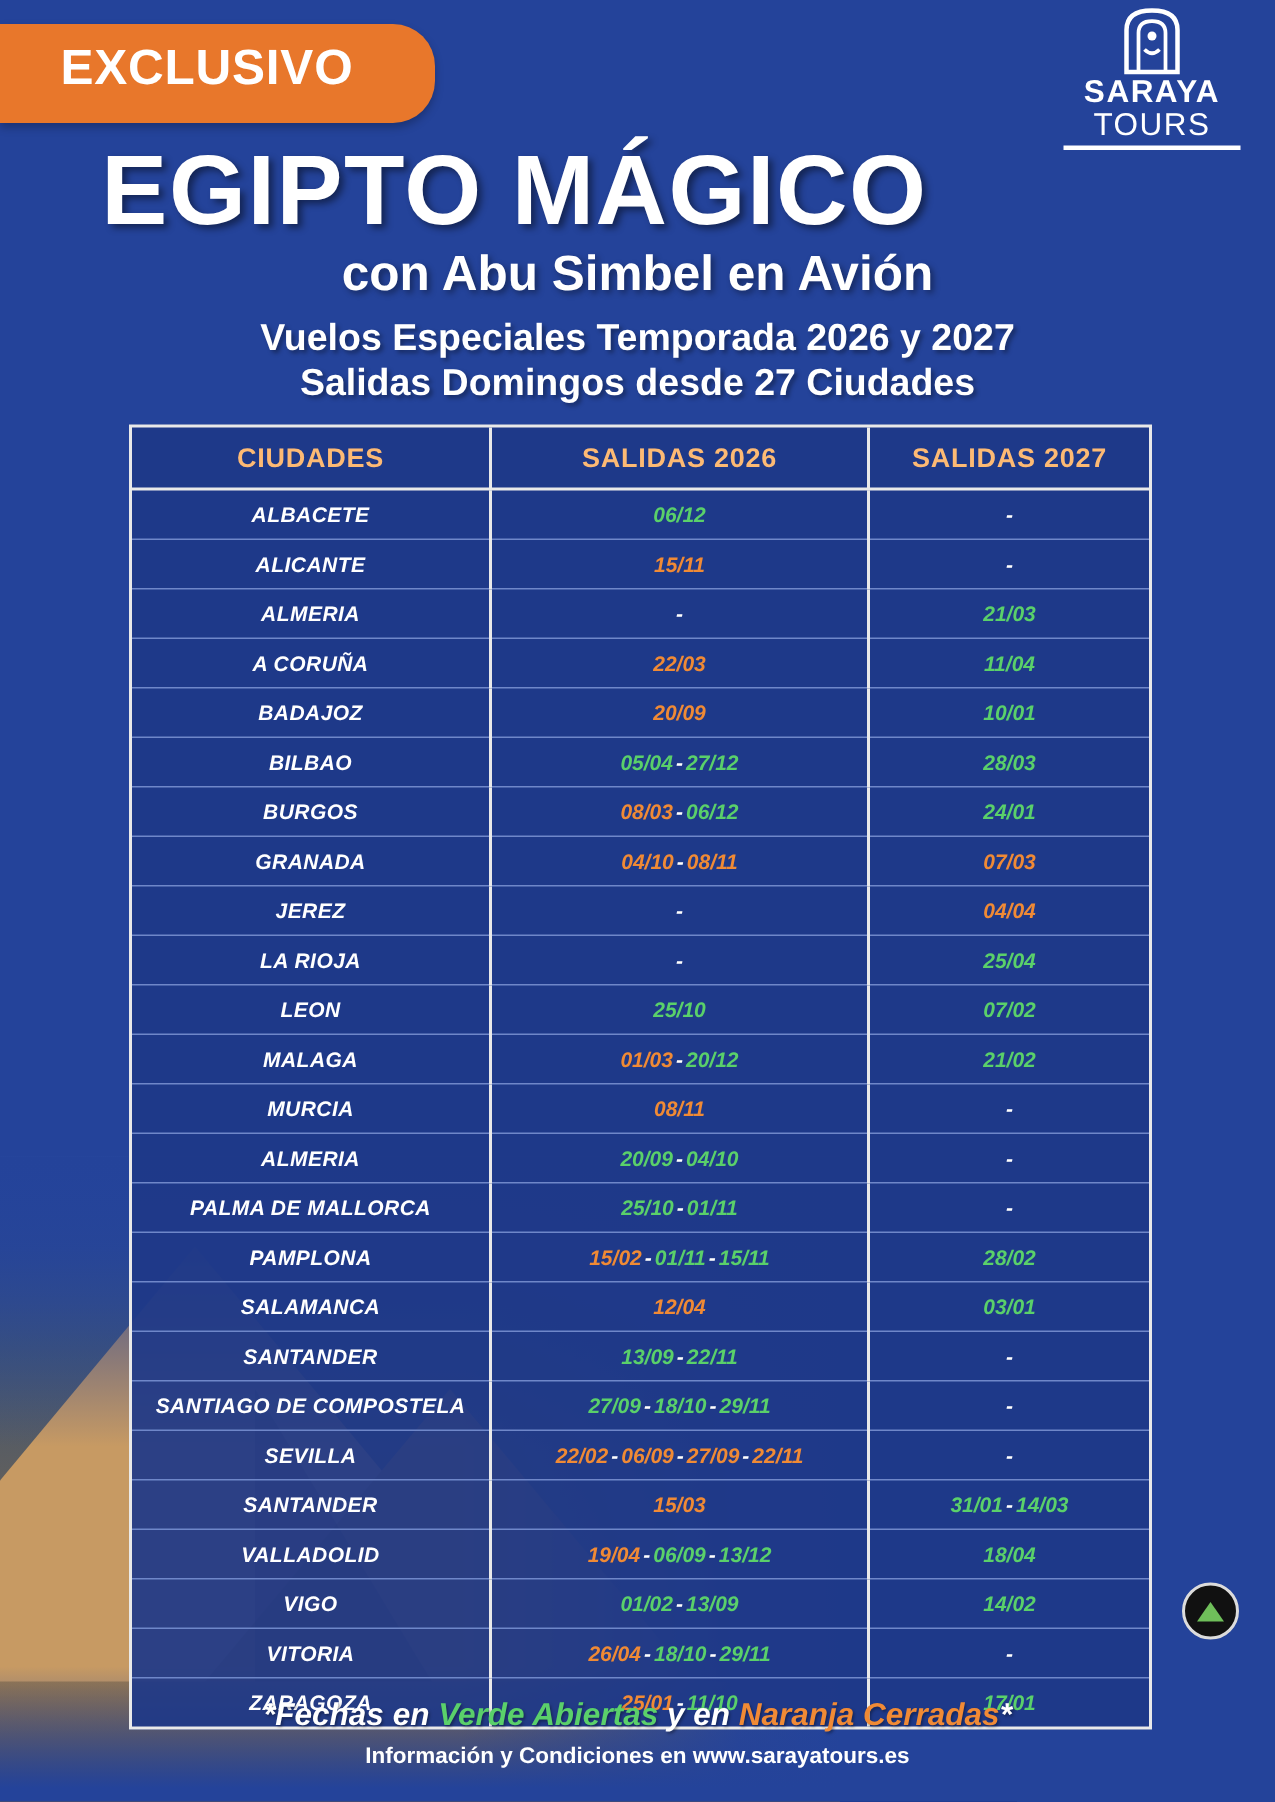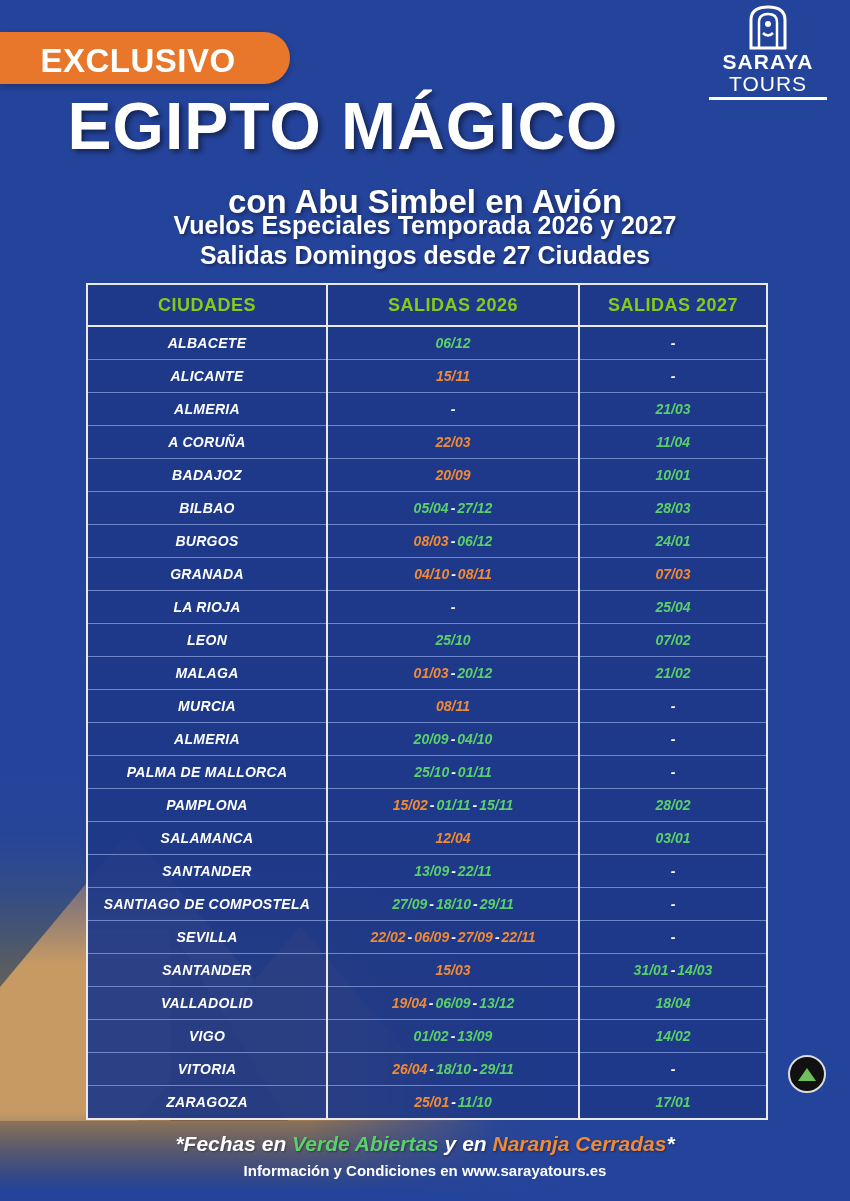--- a/index.html
+++ b/index.html
@@ -90,25 +90,24 @@
     width: 850px;
     height: 1201px;
   }
 
   
   .exclusivo {
     position: absolute;
     left: 0;
     top: 16px;
     width: 290px;
-    height: 52px;
+    height: 66px;
     background: #e8772b;
     border-radius: 0 28px 28px 0;
     box-shadow: 0 3px 6px rgba(0,0,0,0.25);
-    margin-top: 16px;
   }
   .exclusivo span {
     display: block;
     color: #ffffff;
     font-size: 33px;
     font-weight: bold;
     letter-spacing: 0.5px;
     line-height: 57px;
     text-align: center;
     padding-right: 14px;
@@ -164,21 +163,20 @@
   .title-sub {
     position: absolute;
     top: 163px;
     left: 0;
     width: 850px;
     text-align: center;
     color: #ffffff;
     font-size: 33px;
     font-weight: bold;
     text-shadow: 2px 2px 4px rgba(0,0,0,0.4);
-    margin-top: 20px;
   }
   .title-line1 {
     position: absolute;
     top: 211px;
     left: 0;
     width: 850px;
     text-align: center;
     color: #ffffff;
     font-size: 25px;
     font-weight: bold;
@@ -204,21 +202,21 @@
     width: 678px;
     border: 2px solid #e9e9e9;
     background: rgba(30,56,136,0.92);
   }
   table.sched {
     width: 100%;
     border-collapse: collapse;
     table-layout: fixed;
   }
   table.sched th {
-    color: #84cc16;
+    color: #fdba74;
     font-size: 18px;
     font-weight: bold;
     letter-spacing: 0.5px;
     height: 38px;
     border-right: 2px solid #e9e9e9;
     border-bottom: 2px solid #e9e9e9;
   }
   table.sched th:last-child { border-right: none; }
   table.sched td {
     height: 30px;
@@ -368,20 +366,25 @@
             <td class="city">BURGOS</td>
             <td><span class="o">08/03</span><span class="sep">-</span><span class="g">06/12</span></td>
             <td><span class="g">24/01</span></td>
           </tr>
           <tr>
             <td class="city">GRANADA</td>
             <td><span class="o">04/10</span><span class="sep">-</span><span class="o">08/11</span></td>
             <td><span class="o">07/03</span></td>
           </tr>
           <tr>
+            <td class="city">JEREZ</td>
+            <td><span class="d">-</span></td>
+            <td><span class="o">04/04</span></td>
+          </tr>
+          <tr>
             <td class="city">LA RIOJA</td>
             <td><span class="d">-</span></td>
             <td><span class="g">25/04</span></td>
           </tr>
           <tr>
             <td class="city">LEON</td>
             <td><span class="g">25/10</span></td>
             <td><span class="g">07/02</span></td>
           </tr>
           <tr>

